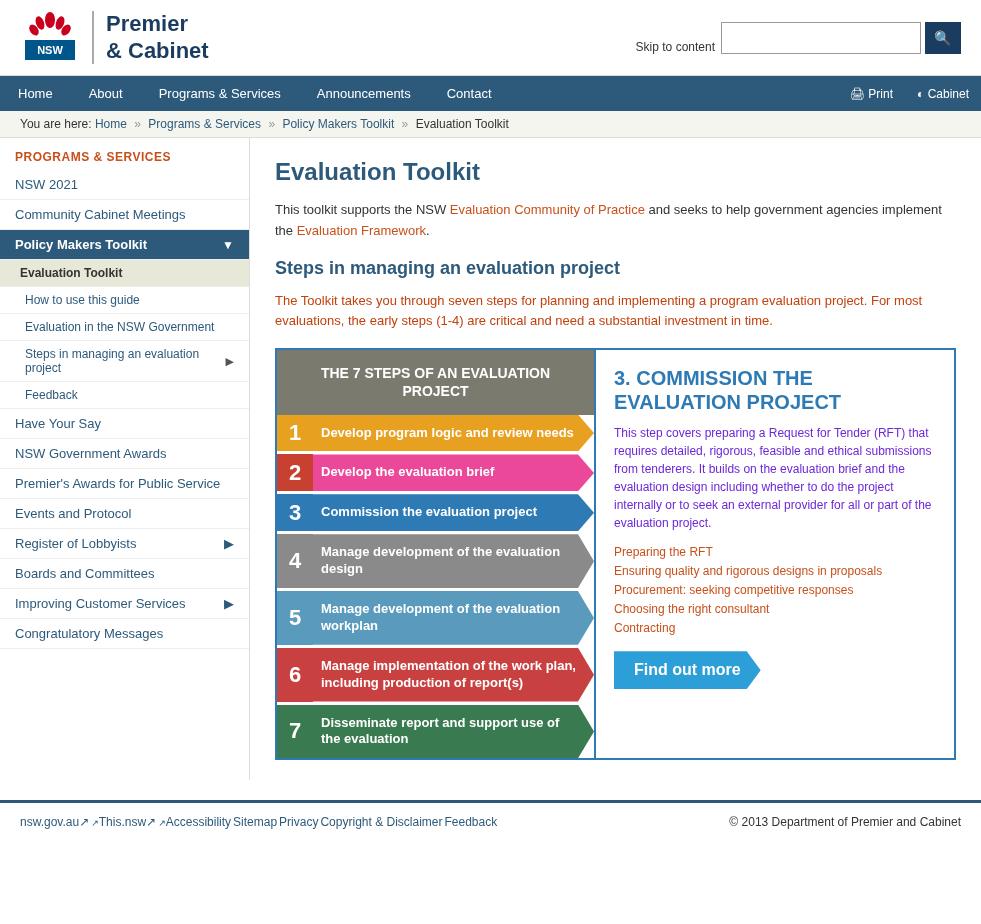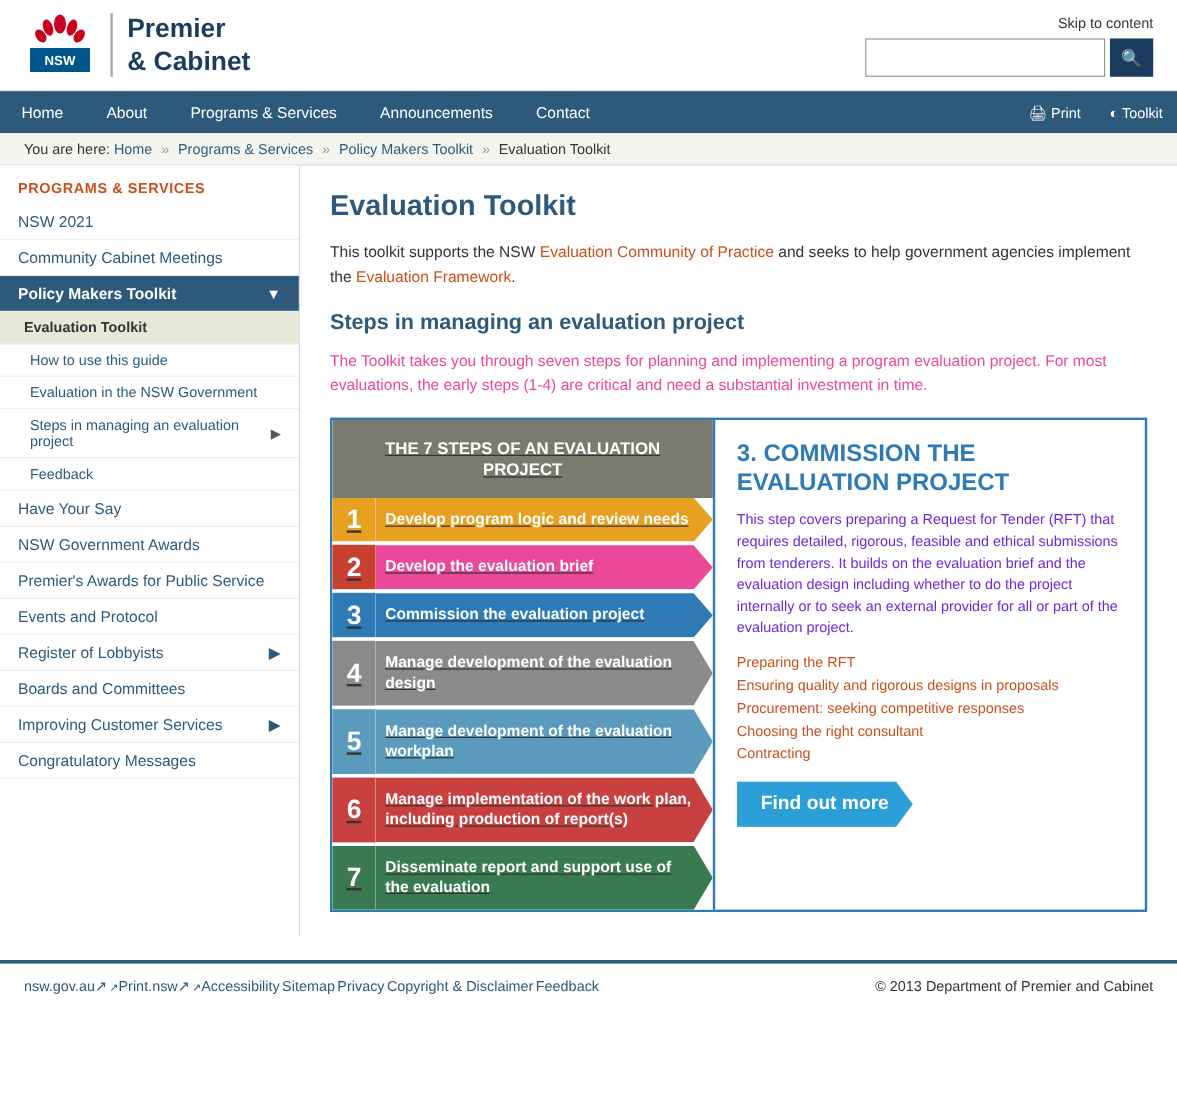--- a/index.html
+++ b/index.html
@@ -3,21 +3,21 @@
   <meta charset="utf-8">
   <style>
     * { box-sizing: border-box; margin: 0; padding: 0; }
     body { font-family: Arial, sans-serif; font-size: 13px; color: #333; background: #fff; }
 
     
     .header { background: #fff; padding: 10px 20px; display: flex; align-items: center; justify-content: space-between; border-bottom: 1px solid #ddd; }
     .logo-area { display: flex; align-items: center; gap: 12px; }
     .logo-nsw { width: 60px; height: 55px; }
     .logo-text { font-size: 22px; font-weight: bold; color: #1a3c5e; line-height: 1.2; border-left: 2px solid #aaa; padding-left: 12px; }
-    .header-right { display: flex; flex-direction: column; align-items: flex-end; gap: 6px; }
+    .header-right { display: flex; flex-direction: row; align-items: flex-end; gap: 6px; }
     .skip-link { font-size: 12px; color: #333; text-decoration: none; }
     .search-area { display: flex; gap: 4px; }
     .search-input { width: 200px; height: 32px; border: 1px solid #999; padding: 0 8px; font-size: 13px; }
     .search-button { width: 36px; height: 32px; background: #1a3c5e; border: none; color: #fff; cursor: pointer; font-size: 14px; }
 
     
     .nav-bar { background: #2d5a7b; display: flex; align-items: center; padding: 0; }
     .nav-item { color: #fff; padding: 10px 18px; font-size: 13px; cursor: pointer; text-decoration: none; display: block; }
     .nav-spacer { flex: 1; }
     .nav-utilities { display: flex; align-items: center; gap: 0; }
@@ -40,25 +40,25 @@
     .sidebar-subitem.active { background: #e8e8d8; color: #333; font-weight: bold; }
     .sidebar-subitem.has-arrow { display: flex; justify-content: space-between; align-items: center; }
     .sidebar-arrow { color: #555; font-size: 11px; }
 
     
     .content { flex: 1; padding: 20px 25px; }
     .page-title { font-size: 24px; color: #2d5a7b; font-weight: bold; margin-bottom: 14px; border-bottom: none; }
     .intro-text { font-size: 13px; color: #333; line-height: 1.6; margin-bottom: 16px; }
     .intro-text a { color: #c8501a; text-decoration: none; }
     .section-title { font-size: 18px; color: #2d5a7b; font-weight: bold; margin-bottom: 12px; }
-    .body-text { font-size: 13px; color: #ec4899; line-height: 1.6; margin-bottom: 16px; }
+    .body-text { font-size: 13px; color: #c2410c; line-height: 1.6; margin-bottom: 16px; }
 
     
     .steps-container { border: 2px solid #2d7ab5; display: flex; gap: 0; background: #fff; }
-    .steps-left { flex: 1; background: #fff; padding: 0; text-decoration: underline; }
+    .steps-left { flex: 1; background: #fff; padding: 0; }
     .steps-header { background: #7a7a6e; color: #fff; font-weight: bold; font-size: 14px; text-align: center; padding: 14px 10px; text-transform: uppercase; line-height: 1.3; }
     .step-row { display: flex; align-items: stretch; border-bottom: 3px solid #fff; }
     .step-number { width: 36px; min-width: 36px; display: flex; align-items: center; justify-content: center; font-size: 22px; font-weight: bold; color: #fff; }
     .step-arrow { flex: 1; display: flex; align-items: center; padding: 10px 12px 10px 8px; color: #fff; font-size: 13px; font-weight: bold; line-height: 1.3; position: relative; clip-path: polygon(0 0, calc(100% - 16px) 0, 100% 50%, calc(100% - 16px) 100%, 0 100%); }
 
     
     .step-1 { background: #e8a020; }
     .step-2 { background: #ec4899; }
     .step-3 { background: #2d7ab5; }
     .step-4 { background: #8a8a8a; }
@@ -124,21 +124,21 @@
 
 <nav class="nav-bar">
   <a class="nav-item">Home</a>
   <a class="nav-item">About</a>
   <a class="nav-item">Programs &amp; Services</a>
   <a class="nav-item">Announcements</a>
   <a class="nav-item">Contact</a>
   <div class="nav-spacer"></div>
   <div class="nav-utilities">
     <span class="nav-util">🖨 Print</span>
-    <span class="nav-util">◐ Toolkit</span>
+    <span class="nav-util">◐ Cabinet</span>
   </div>
 </nav>
 
 <div class="breadcrumb">
   <span>You are here: </span>
   <a>Home</a>
   <span class="sep">»</span>
   <a>Programs &amp; Services</a>
   <span class="sep">»</span>
   <a>Policy Makers Toolkit</a>
@@ -250,21 +250,21 @@
           <span class="find-out-more">Find out more</span>
         </div>
       </div>
     </div>
   </div>
 </div>
 
 <div class="footer">
   <div class="footer-links">
     <a class="footer-link">nsw.gov.au↗</a>
-    <a class="footer-link">Print.nsw↗</a>
+    <a class="footer-link">This.nsw↗</a>
     <a class="footer-link no-icon">Accessibility</a>
     <a class="footer-link no-icon">Sitemap</a>
     <a class="footer-link no-icon">Privacy</a>
     <a class="footer-link no-icon">Copyright &amp; Disclaimer</a>
     <a class="footer-link no-icon">Feedback</a>
   </div>
   <div class="footer-copy">© 2013 Department of Premier and Cabinet</div>
 </div>
 
 </body></html>

